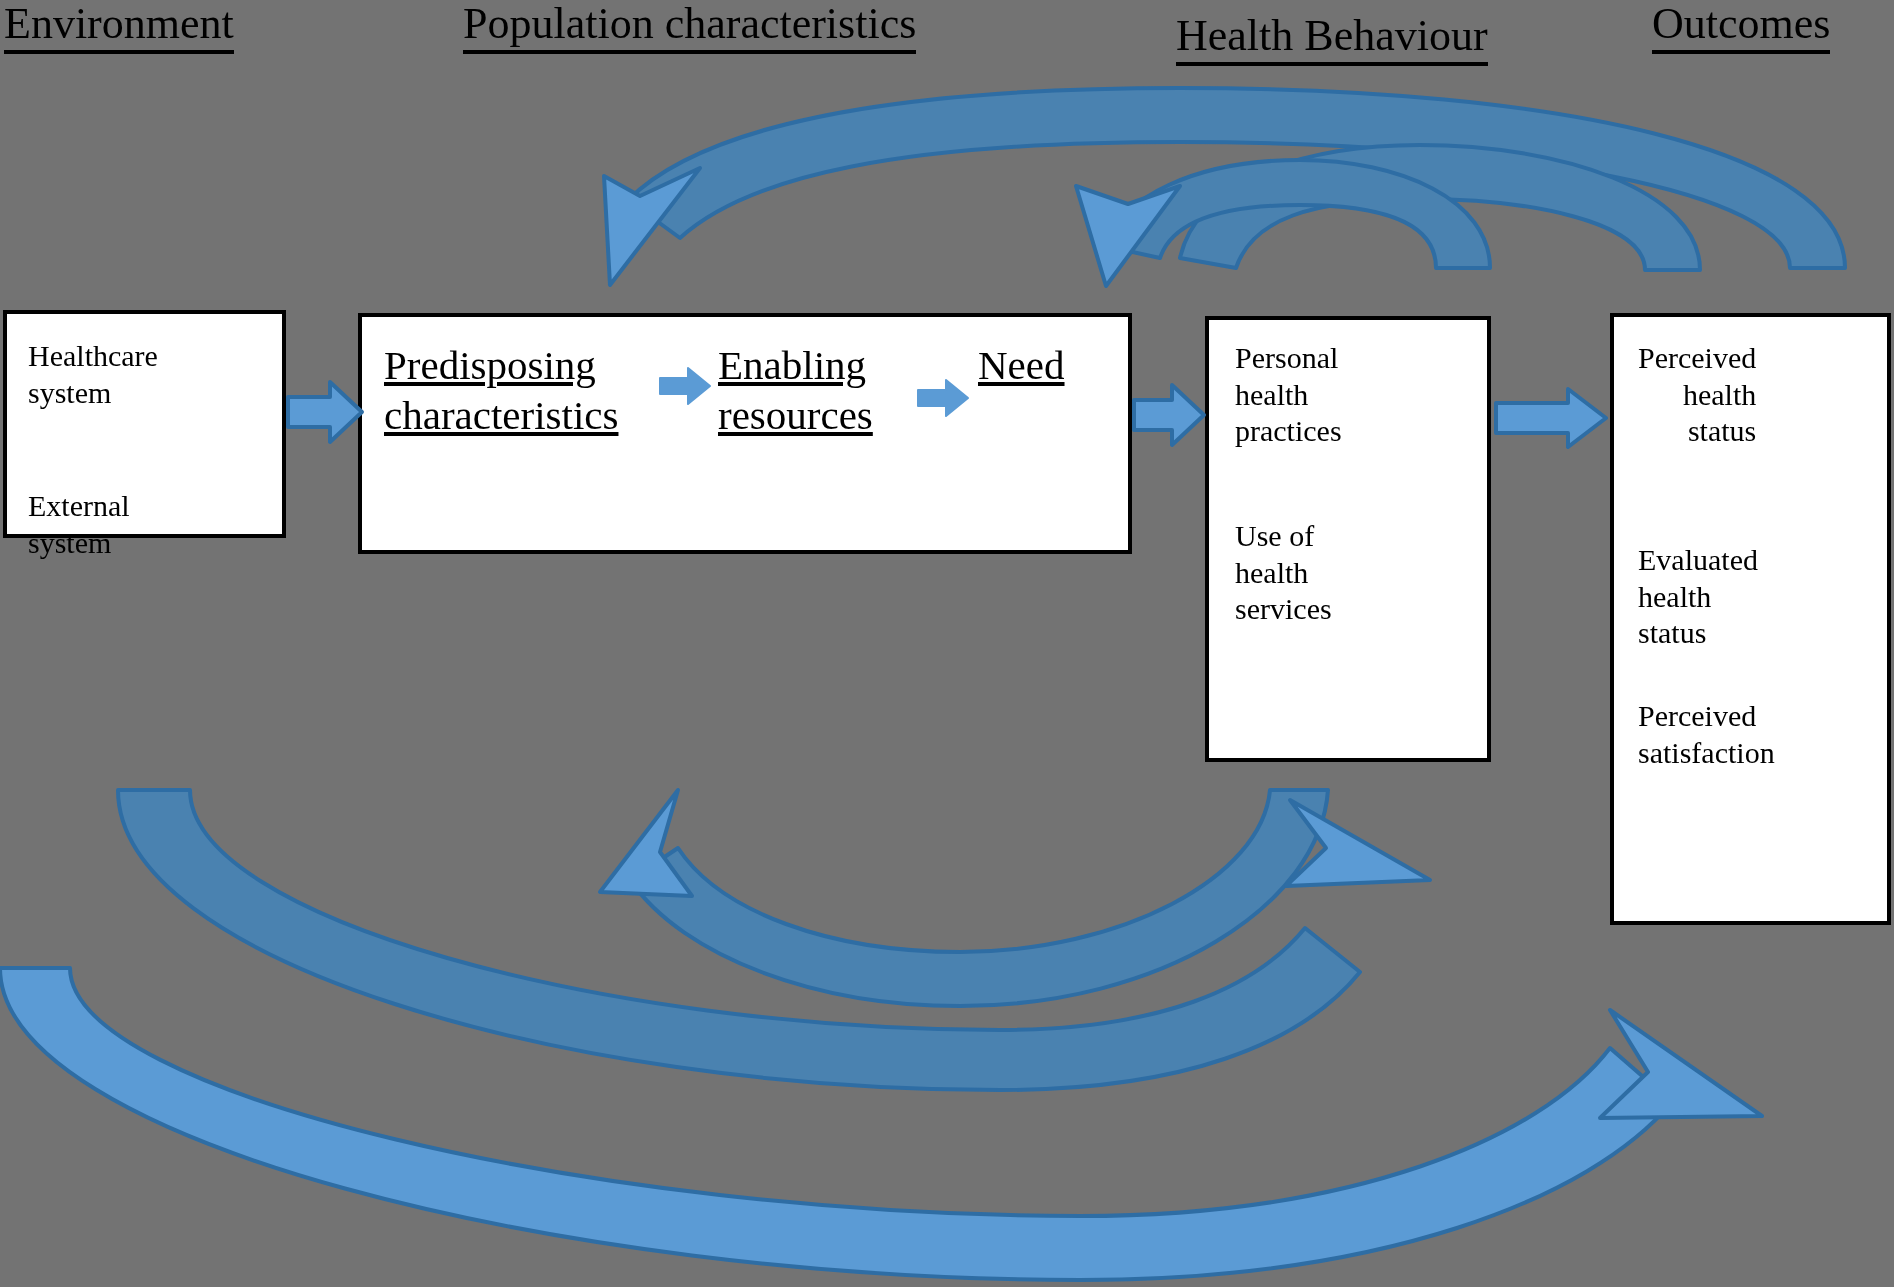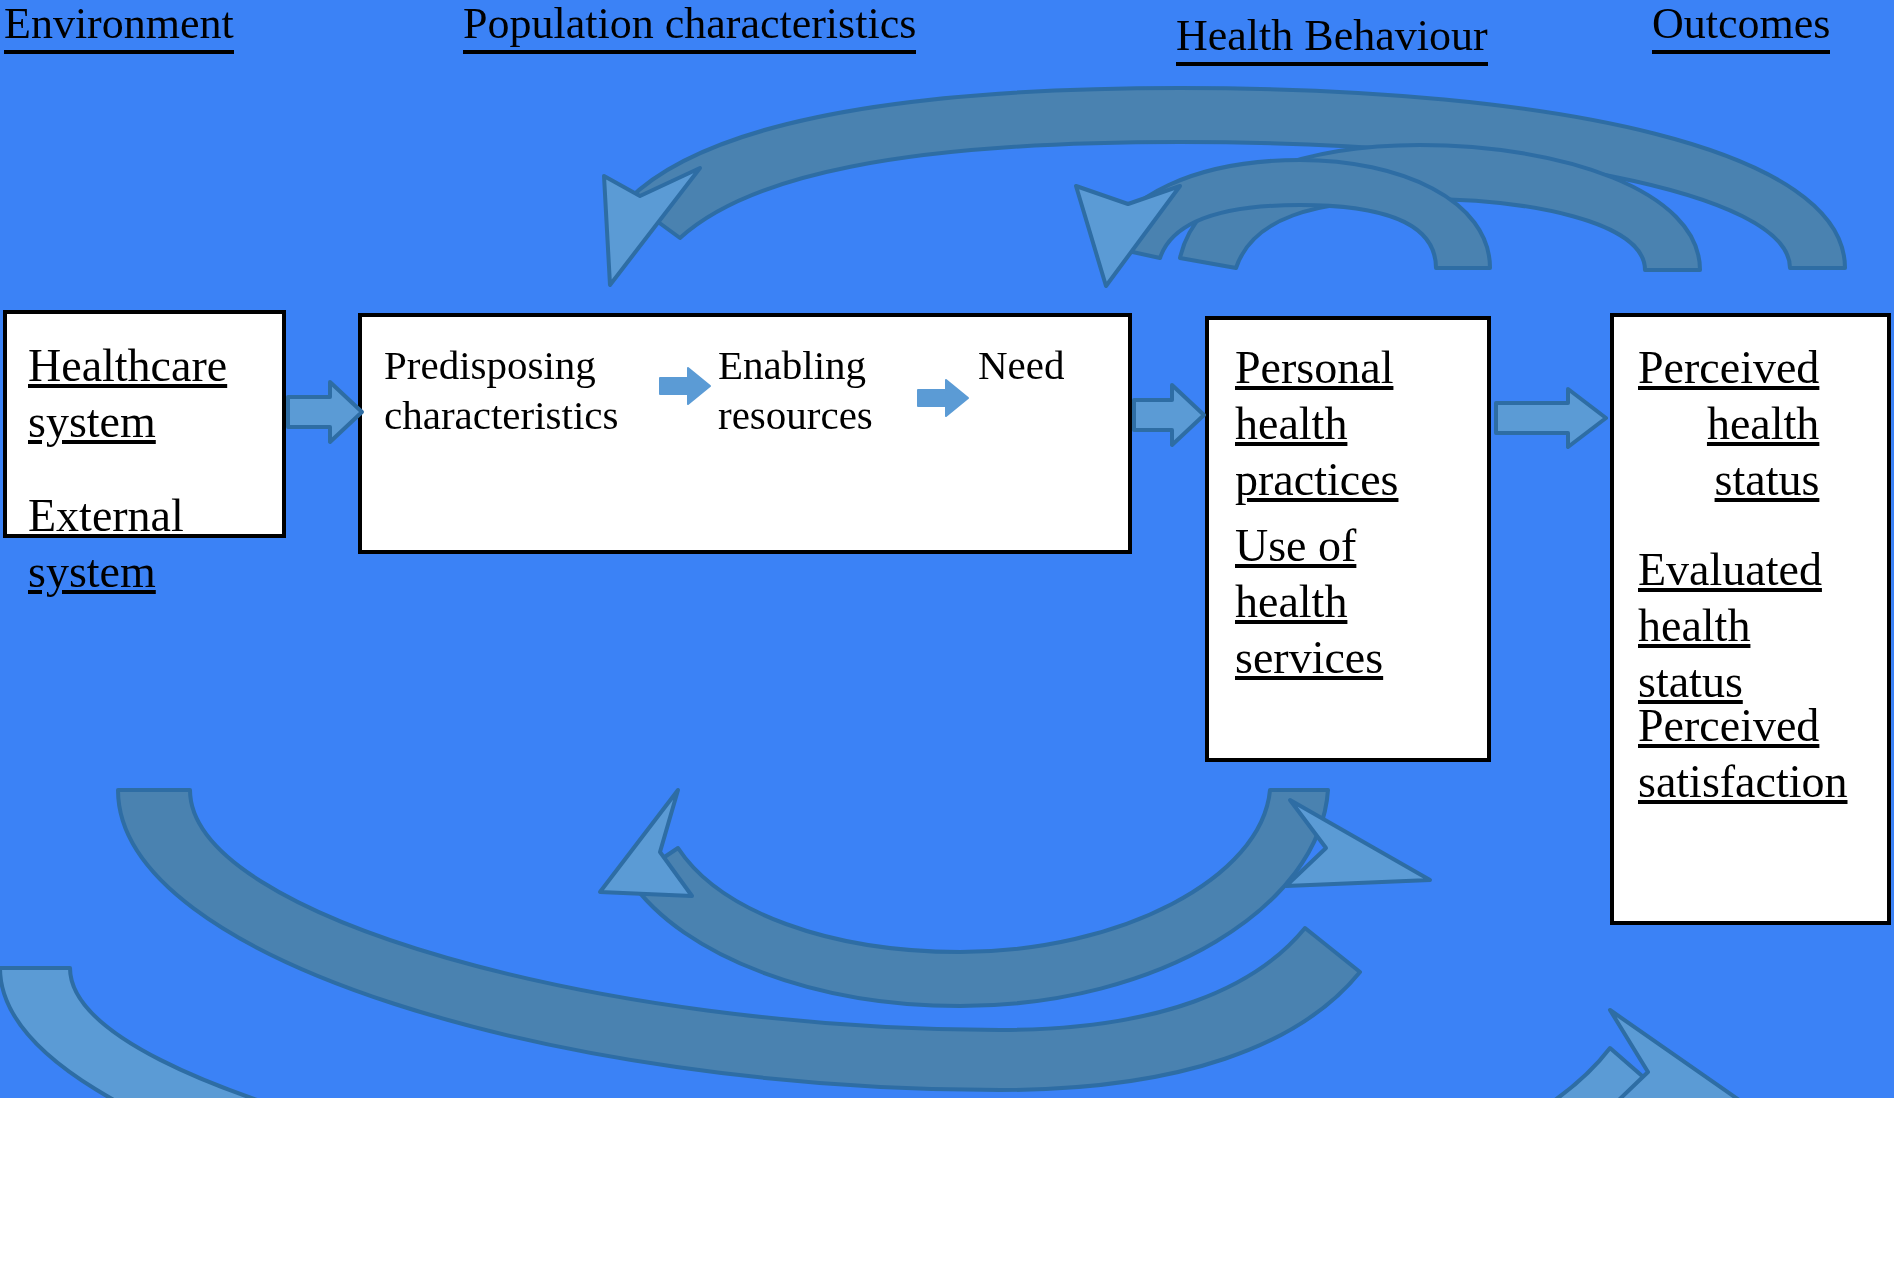--- a/index.html
+++ b/index.html
@@ -6,53 +6,53 @@
     margin: 0;
     padding: 0;
     background: #ffffff;
   }
   body {
     font-family: "Liberation Serif", "DejaVu Serif", serif;
   }
   #canvas {
     position: relative;
     width: 1894px;
-    height: 1098px;
-    background: #3b82f6;
+    height: 1287px;
+    background: #737373;
     overflow: hidden;
   }
   .col-header {
     position: absolute;
     font-size: 44px;
     line-height: 1;
     color: #000000;
     white-space: nowrap;
     border-bottom: 4px solid #000000;
     padding-bottom: 4px;
   }
   .node-box {
     position: absolute;
     border: 4px solid #000000;
     background: #ffffff;
     box-sizing: border-box;
   }
   .box-text {
     position: absolute;
-    font-size: 46px;
+    font-size: 30px;
     line-height: 1.22;
     color: #000000;
     white-space: pre-line;
-    text-decoration: underline;
   }
   .inline-label {
     position: absolute;
     font-size: 41px;
     line-height: 1.22;
     color: #000000;
     white-space: pre-line;
+    text-decoration: underline;
   }
   svg.layer {
     position: absolute;
     left: 0;
     top: 0;
     width: 1894px;
     height: 1287px;
     pointer-events: none;
   }
   svg.layer * { pointer-events: auto; }

